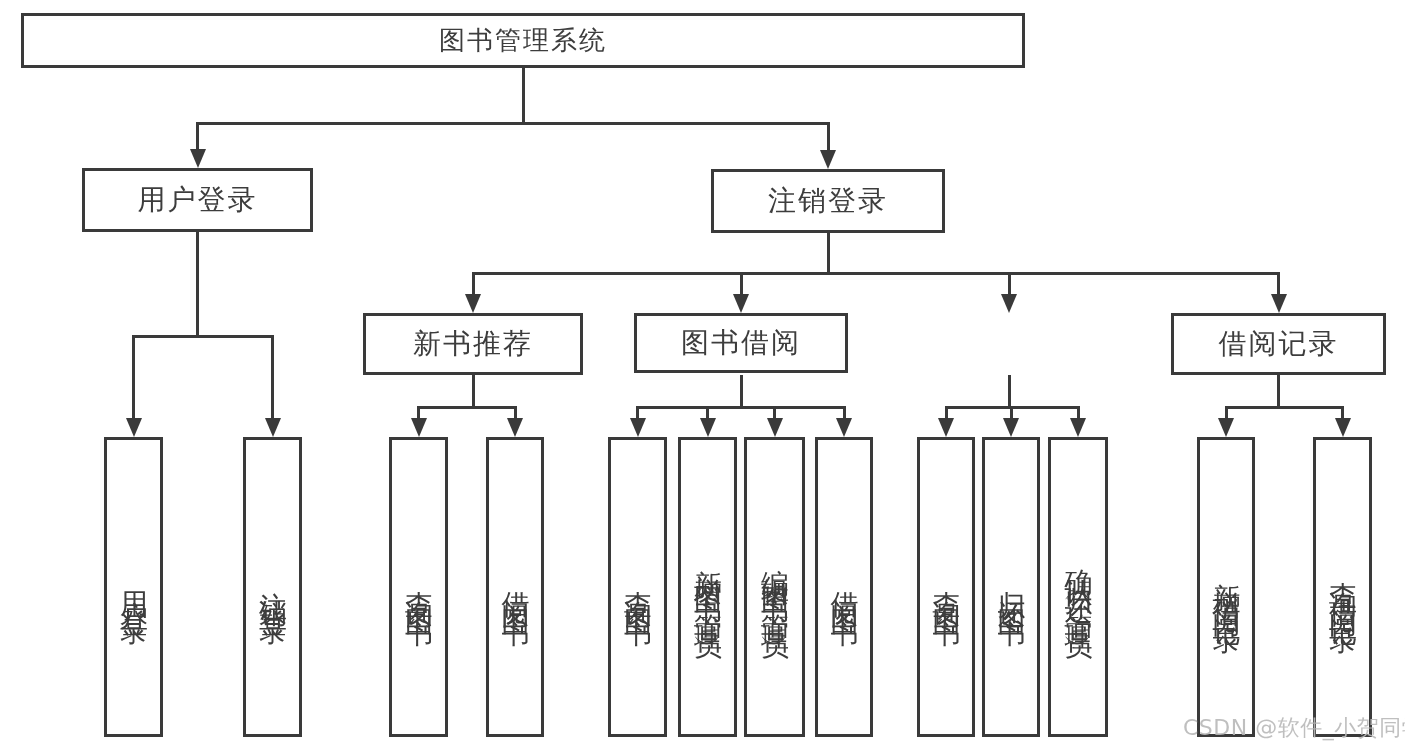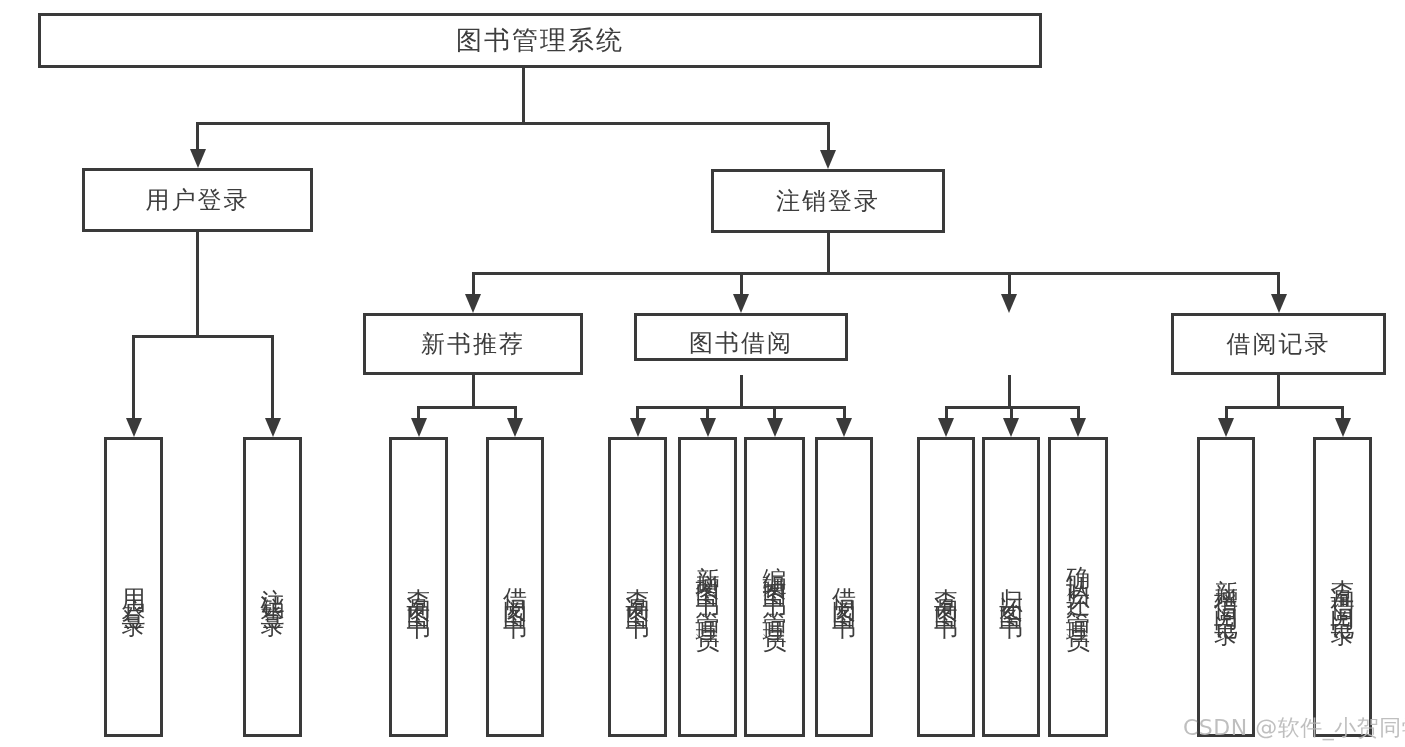--- a/index.html
+++ b/index.html
@@ -1,35 +1,35 @@
 <!DOCTYPE html>
 <html style="--line: #3a3a3a; --text: #3d3d3d; --bg: #ffffff; --wm: #b9b9b9;"><head>
 <meta charset="utf-8">
 <style>
   html,body{margin:0;padding:0;background:#ffffff;}
   body{font-family:"DejaVu Sans","Liberation Sans",sans-serif;}
   .canvas{position:relative;width:1405px;height:747px;background:var(--bg,#ffffff);overflow:hidden;}
   .node{position:absolute;background:var(--bg,#ffffff);border:3px solid var(--line,#3a3a3a);
         box-sizing:border-box;display:flex;align-items:center;justify-content:center;z-index:2;}
-  .lbl{font-size:24px;color:var(--text,#3d3d3d);letter-spacing:2px;white-space:nowrap;line-height:1.2;}
+  .lbl{font-size:28px;color:var(--text,#3d3d3d);letter-spacing:2px;white-space:nowrap;line-height:1.2;}
   .lbl.big{font-size:26px;}
   .node.v .lbl{writing-mode:vertical-rl;text-orientation:mixed;letter-spacing:9px;
                white-space:normal;line-height:1;}
   .cline{position:absolute;background:var(--line,#3a3a3a);z-index:1;}
   .arrowhead{position:absolute;width:0;height:0;border-left:8px solid transparent;
              border-right:8px solid transparent;border-top:19px solid var(--line,#3a3a3a);z-index:1;}
   .watermark{position:absolute;left:1183px;top:713px;font-size:22px;letter-spacing:0.5px;
              color:var(--wm,#b9b9b9);z-index:5;white-space:nowrap;opacity:0.9;}
 </style>
 </head>
 <body>
 
 <div class="canvas" id="canvas">
   <div class="watermark">CSDN @软件_小贺同学</div>
-<div class="node" style="left: 38px; top: 13px; width: 1004px; height: 55px;">
+<div class="node" style="left: 21px; top: 13px; width: 1004px; height: 55px;">
       <span class="lbl big">图书管理系统</span>
     </div>
     <div class="cline" style="left: 521.5px; top: 68px; width: 3px; height: 57px;"></div>
     <div class="cline" style="left: 196px; top: 122px; width: 633.5px; height: 3px;"></div>
     <div class="cline" style="left: 196px; top: 122px; width: 3px; height: 30px;"></div>
     <div class="arrowhead" style="left: 189.5px; top: 149px;"></div>
     <div class="node" style="left: 82px; top: 168px; width: 231px; height: 64px;">
       <span class="lbl">用户登录</span>
     </div>
     <div class="cline" style="left: 196px; top: 232px; width: 3px; height: 106px;"></div>
@@ -63,21 +63,21 @@
     <div class="node v" style="left: 389px; top: 437px; width: 59px; height: 300px;">
       <span class="lbl">查询图书</span>
     </div>
     <div class="cline" style="left: 513.5px; top: 406px; width: 3px; height: 15px;"></div>
     <div class="arrowhead" style="left: 507px; top: 418px;"></div>
     <div class="node v" style="left: 486px; top: 437px; width: 58px; height: 300px;">
       <span class="lbl">借阅图书</span>
     </div>
     <div class="cline" style="left: 739.5px; top: 272px; width: 3px; height: 25px;"></div>
     <div class="arrowhead" style="left: 733px; top: 294px;"></div>
-    <div class="node" style="left: 634px; top: 313px; width: 214px; height: 48px; align-items: flex-end;">
+    <div class="node" style="left: 634px; top: 313px; width: 214px; height: 60px;">
       <span class="lbl">图书借阅</span>
     </div>
     <div class="cline" style="left: 739.5px; top: 375px; width: 3px; height: 34px;"></div>
     <div class="cline" style="left: 636px; top: 406px; width: 209.5px; height: 3px;"></div>
     <div class="cline" style="left: 636px; top: 406px; width: 3px; height: 15px;"></div>
     <div class="arrowhead" style="left: 629.5px; top: 418px;"></div>
     <div class="node v" style="left: 608px; top: 437px; width: 59px; height: 300px;">
       <span class="lbl">查询图书</span>
     </div>
     <div class="cline" style="left: 706px; top: 406px; width: 3px; height: 15px;"></div>

